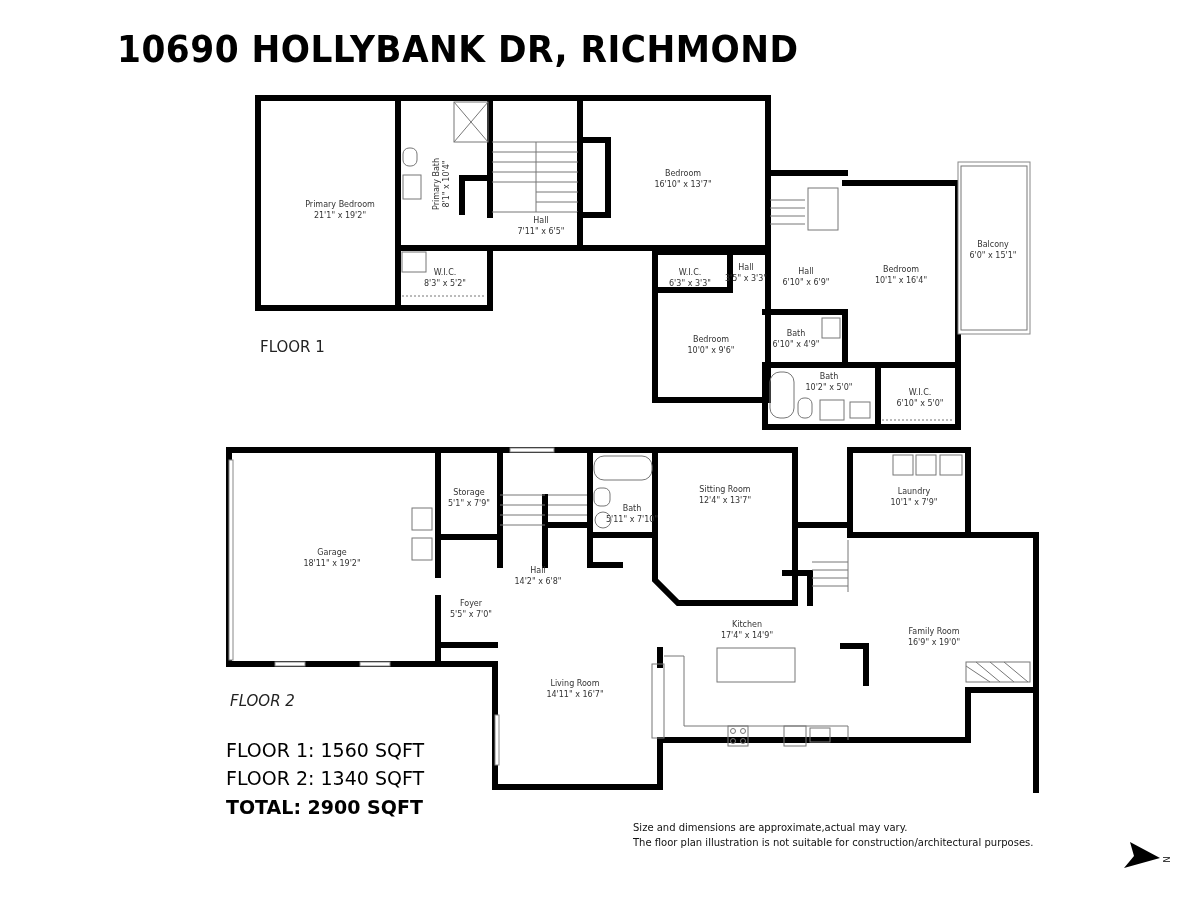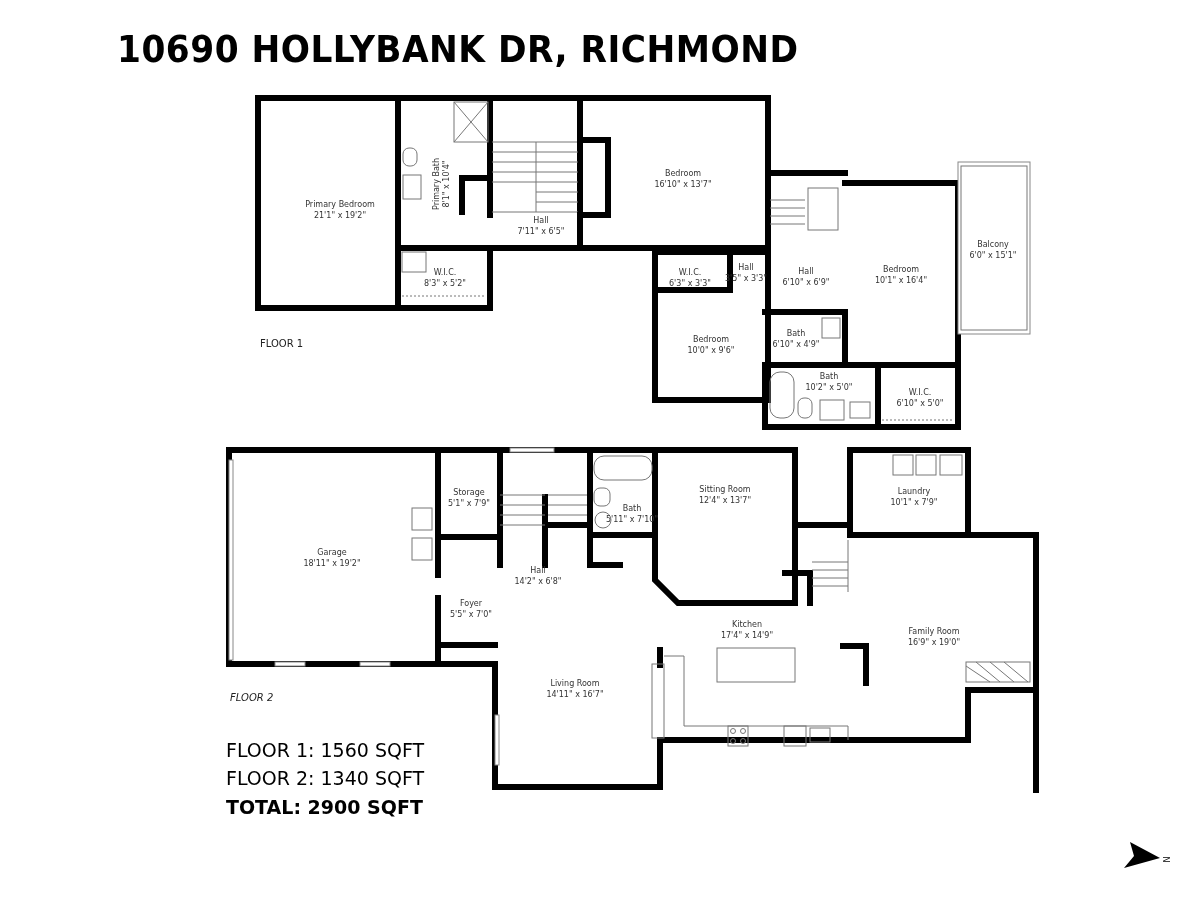--- a/index.html
+++ b/index.html
@@ -1,18 +1,18 @@
 <!DOCTYPE html>
 <html><head>
   <meta charset="utf-8">
   <style>
     html, body { margin: 0; padding: 0; background: #ffffff; }
     body { width: 1200px; height: 900px; position: relative; overflow: hidden; font-family: "Liberation Sans", "DejaVu Sans", sans-serif; color: #000; }
     .title { position: absolute; left: 117px; top: 28px; font-size: 37px; font-weight: bold; letter-spacing: 0.5px; font-family: "DejaVu Sans", sans-serif; transform: scaleX(0.93); transform-origin: left top; }
-    .floor-label { position: absolute; font-size: 10px; color: #222; font-family: "DejaVu Sans", sans-serif; }
+    .floor-label { position: absolute; font-size: 15px; color: #222; font-family: "DejaVu Sans", sans-serif; }
     .sqft { position: absolute; left: 226px; font-size: 20px; font-family: "DejaVu Sans", sans-serif; transform: scaleX(0.95); transform-origin: left top; }
     .sqft.total { font-weight: bold; }
     .disclaimer { position: absolute; left: 633px; top: 820px; font-size: 10px; line-height: 15px; font-family: "DejaVu Sans", sans-serif; color: #111; }
     .disclaimer div { white-space: nowrap; }
     svg.plan { position: absolute; left: 0; top: 0; }
     .wall { fill: none; stroke: #000; stroke-width: 6; stroke-linejoin: miter; stroke-linecap: square; }
     .thin { fill: none; stroke: #777; stroke-width: 1; }
     .win { fill: #fff; stroke: #888; stroke-width: 1; }
     .room-name { font-size: 8px; fill: #333; text-anchor: middle; font-family: "DejaVu Sans", sans-serif; }
     .room-dim { font-size: 8px; fill: #333; text-anchor: middle; font-family: "DejaVu Sans", sans-serif; }
@@ -209,18 +209,20 @@
 </svg>
 
 <div class="floor-label" style="left:260px; top:338px;">FLOOR 1</div>
 <div class="floor-label" style="left:230px; top:692px;font-style:italic;">FLOOR 2</div>
 
 <div class="sqft" style="top:738px;">FLOOR 1: 1560 SQFT</div>
 <div class="sqft" style="top:766px;">FLOOR 2: 1340 SQFT</div>
 <div class="sqft total" style="top:795px;">TOTAL: 2900 SQFT</div>
 
 <div class="disclaimer">
+  <div>Size and dimensions are approximate,actual may vary.</div>
+  <div>The floor plan illustration is not suitable for construction/architectural purposes.</div>
 </div>
 
 <svg class="compass" width="40" height="30" viewBox="0 0 40 30">
   <polygon points="8,2 38,18 2,28 12,16" fill="#000"></polygon>
 </svg>
 <div class="compass-n">N</div>
 
 </body></html>

